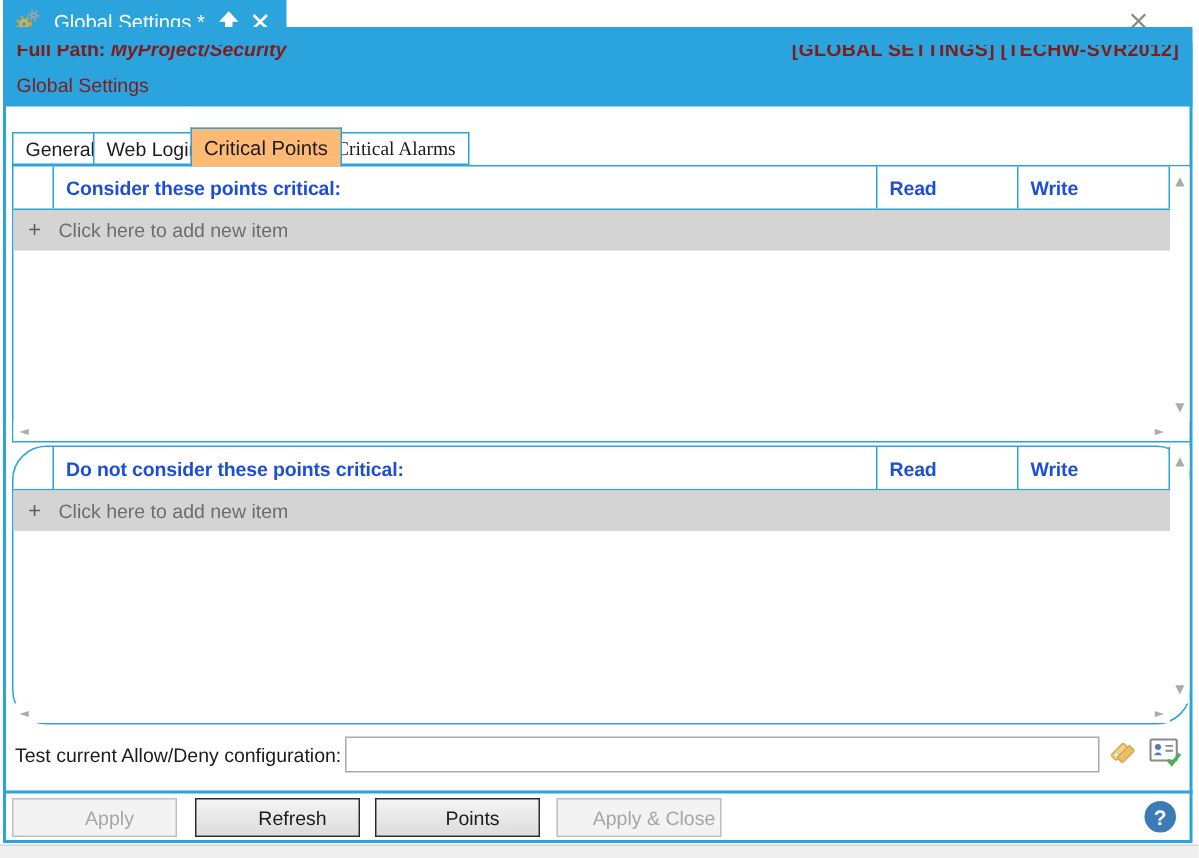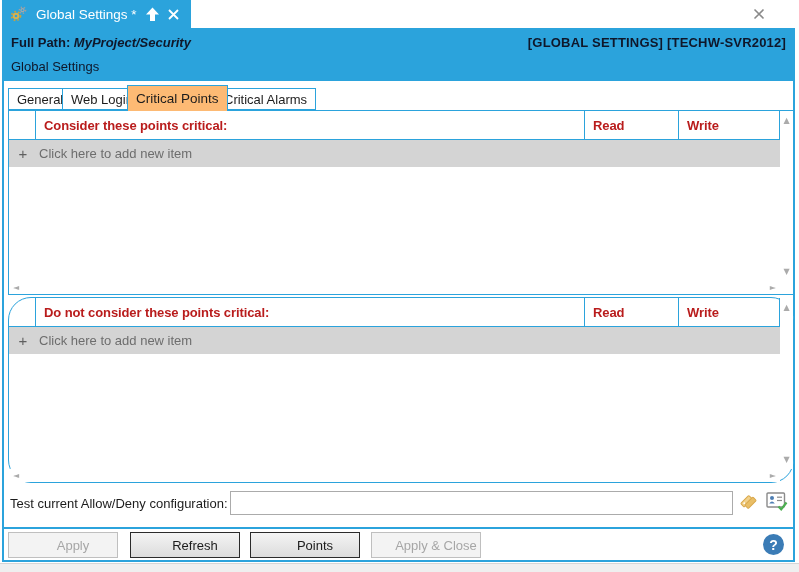--- a/index.html
+++ b/index.html
@@ -10,44 +10,44 @@
   .doc-strip { position:absolute; left:0; top:0; width:799px; height:28px; background:#fff; }
   .doc-tab { position:absolute; left:2px; top:0; height:28px; padding:0 12px 0 8px;
     background:#2BA3DC; color:#fff; display:flex; align-items:center; gap:8px; cursor:default; }
   .doc-tab-title { font-size:13.5px; }
   .pane-close { position:absolute; right:32px; top:6px; width:16px; height:16px;
     display:flex; align-items:center; justify-content:center; cursor:pointer; }
 
   
   .frame-border { position:absolute; left:2px; top:28px; width:793px; height:534px;
     border:2px solid #2BA3DC; pointer-events:none; }
-  .blue-header { position:absolute; left:2px; top:28px; width:793px; height:53px;
-    background:#2BA3DC; color:#0f172a; }
+  .blue-header { position:absolute; left:2px; top:18px; width:793px; height:53px;
+    background:#2BA3DC; color:#7f1d1d; }
   .hdr-line1 { position:absolute; left:9px; top:7px; }
   .hdr-line1 b { font-weight:bold; }
   .hdr-path { font-style:italic; font-weight:bold; }
   .hdr-context { position:absolute; right:9px; top:7px; font-weight:bold; letter-spacing:.2px;text-align:center; }
   .hdr-line2 { position:absolute; left:9px; top:31px; }
 
   
   .tab { position:absolute; border:1px solid #2BA3DC; background:#fff; color:#1c1c1c;
     display:flex; align-items:center; justify-content:center; cursor:pointer; white-space:nowrap;
     padding:0 8px; }
   .tab.t0 { left:8px;   top:88px; height:22px; }
   .tab.t1 { left:62px;  top:88px; height:22px; }
   .tab.t2 { left:127px; top:85px; height:26px; border-bottom:none; z-index:3; background:#fdba74; font-size:13.5px; }
-  .tab.t3 { left:215px; top:88px; height:22px; }
+  .tab.t3 { left:215px; top:88px; height:22px;font-family:Liberation Serif, serif; }
 
   
   .panel { position:absolute; left:8px; width:786px; border:1px solid #2BA3DC; background:#fff; }
   .panel.p1 { top:110px; height:185px; }
   .panel.p2 { top:297px; height:186px;border-radius:23px; }
   .grid-head { display:flex; width:771px; height:29px; border-bottom:1px solid #2BA3DC; }
   .gh-cell { border-right:1px solid #2BA3DC; display:flex; align-items:center;
-    font-weight:bold; color:#b91c1c; letter-spacing:-0.1px; }
+    font-weight:bold; color:#1d4ed8; letter-spacing:-0.1px; }
   .gh-sel   { width:27px; }
   .gh-name  { width:549px; padding-left:8px; }
   .gh-read  { width:94px; padding-left:8px; }
   .gh-write { width:101px; padding-left:8px;text-align:right; }
   .add-row { width:771px; height:27px; background:#D4D4D4; display:flex; align-items:center;
     color:#6d6d6d; cursor:pointer; }
   .add-plus { width:16px; text-align:center; margin-left:6px; margin-right:8px;
     font-size:15px; color:#5f5f5f; line-height:1; }
   .vscroll { position:absolute; right:0; top:0; bottom:13px; width:13px; background:#fff; }
   .vscroll .sa-up { position:absolute; top:3px; left:0; right:0; text-align:center; }

